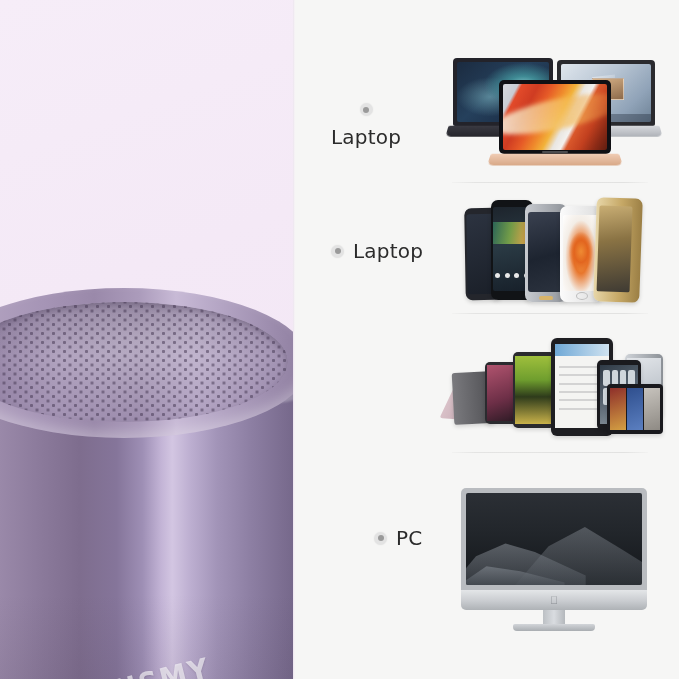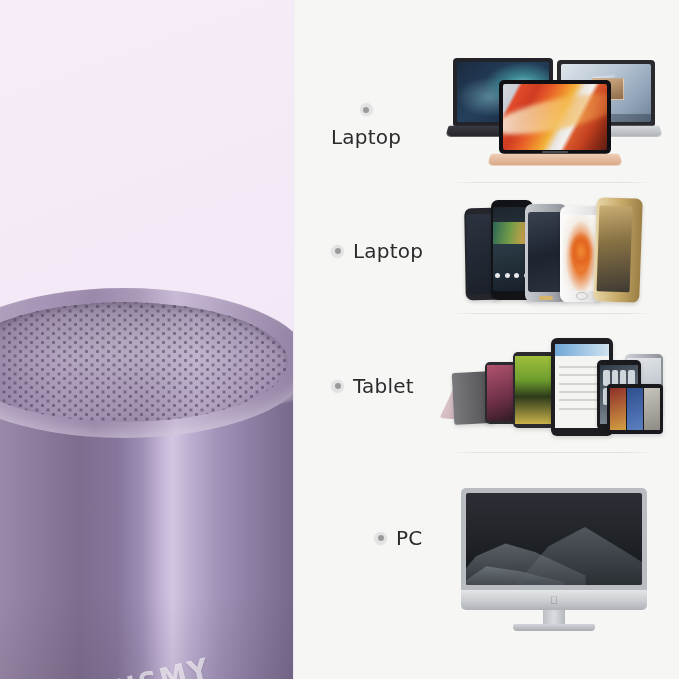--- a/index.html
+++ b/index.html
@@ -574,26 +574,20 @@
         <div class="scr">
           <div class="feather"></div>
         </div>
         <div class="home"></div>
       </div>
       <div class="phone ph5">
         <div class="scr"></div>
       </div>
     </div>
 
-    <div class="row-label label-3">
-      <span class="bullet">
-        <span class="bullet-inner"></span>
-      </span>
-      <span class="row-text">Tablet</span>
-    </div>
 
     <div class="device-art art-3">
       <div class="tb-case-flap"></div>
       <div class="tab tb-case"></div>
       <div class="tab tb1">
         <div class="scr"></div>
       </div>
       <div class="tab tb2">
         <div class="scr"></div>
       </div>

